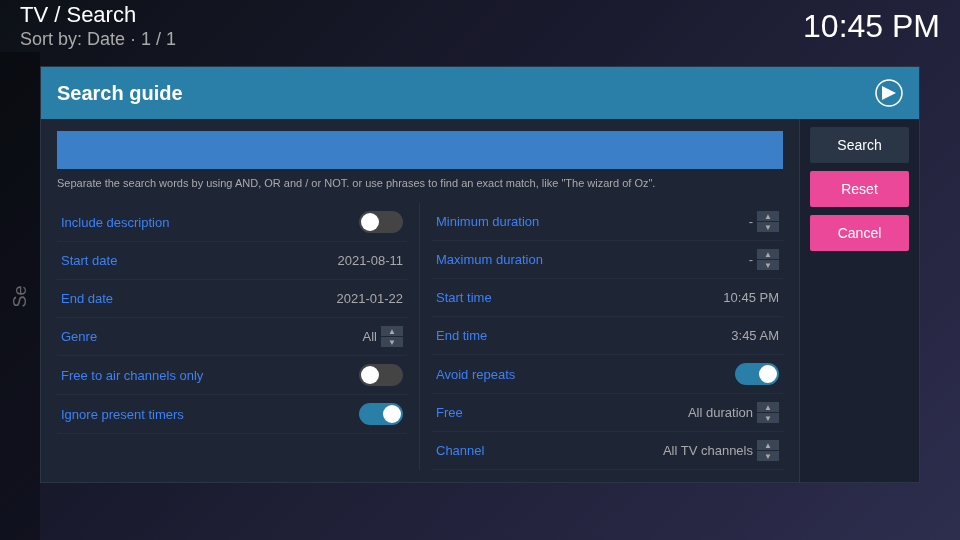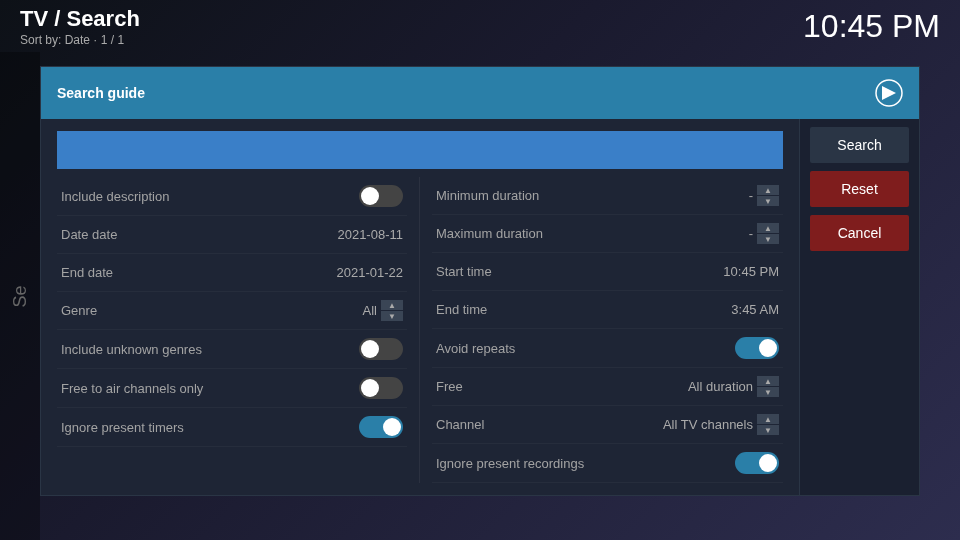--- a/index.html
+++ b/index.html
@@ -34,25 +34,25 @@
       z-index: 10;
     }
 
     .top-title {
       font-size: 22px;
       font-weight: 300;
       color: #ffffff;
     }
 
     .top-title span {
-      font-weight: 700;
+      font-weight: 400;
     }
 
     .top-subtitle {
-      font-size: 12px;
+      font-size: 18px;
       color: #aaaaaa;
       margin-top: 1px;
     }
 
     .clock {
       font-size: 32px;
       font-weight: 300;
       color: #ffffff;
     }
 
@@ -88,21 +88,21 @@
 
     .dialog-header {
       background: #2a7fa8;
       padding: 12px 16px;
       display: flex;
       align-items: center;
       justify-content: space-between;
     }
 
     .dialog-header-title {
-      font-size: 14px;
+      font-size: 20px;
       font-weight: 600;
       color: #ffffff;
     }
 
     .kodi-icon {
       width: 28px;
       height: 28px;
     }
 
     .dialog-body {
@@ -147,21 +147,21 @@
       display: flex;
       align-items: center;
       justify-content: space-between;
       padding: 8px 4px;
       border-bottom: 1px solid rgba(255,255,255,0.04);
       min-height: 38px;
     }
 
     .field-label {
       font-size: 13px;
-      color: #a3a3a3;
+      color: #3b82f6;
     }
 
     .field-value {
       font-size: 13px;
       color: #aaaaaa;
       display: flex;
       align-items: center;
       gap: 4px;
     }
 
@@ -229,21 +229,21 @@
       flex-direction: column;
       padding: 8px 10px;
       gap: 8px;
       background: #1a2030;
       border-left: 1px solid #2a3545;
     }
 
     .action-btn {
       width: 100%;
       padding: 10px 0;
-      background: #7f1d1d;
+      background: #ec4899;
       border: none;
       color: #ffffff;
       font-size: 14px;
       cursor: pointer;
       text-align: center;
       border-radius: 2px;
     }
 
     .action-btn.search-btn {
       background: #2a3545;
@@ -293,60 +293,55 @@
       <polygon points="7,7 21,14 7,21" fill="#ffffff"></polygon>
     </svg>
   </div>
 
   <div class="dialog-body">
     <div class="dialog-main">
 
       <div class="search-input-wrap">
         <input class="search-input" type="text" placeholder="" style="">
       </div>
+      <div class="search-hint">Separate the search words by using AND, OR and / or NOT. or use phrases to find an exact match, like "The wizard of Oz".</div>
 
       <div class="fields-grid">
 
         <div class="col-left">
 
           <div class="field-row">
             <span class="field-label">Include description</span>
             <div class="toggle off">
               <div class="toggle-knob"></div>
             </div>
           </div>
 
 
           <div class="field-row">
-            <span class="field-label">Date date</span>
+            <span class="field-label">Start date</span>
             <span class="field-value">2021-08-11</span>
           </div>
 
           <div class="field-row">
             <span class="field-label">End date</span>
             <span class="field-value">2021-01-22</span>
           </div>
 
           <div class="field-row">
             <span class="field-label">Genre</span>
             <div class="field-value">
               <span>All</span>
               <div class="chevron-group">
                 <button class="chevron-btn">▲</button>
                 <button class="chevron-btn">▼</button>
               </div>
             </div>
           </div>
 
-          <div class="field-row">
-            <span class="field-label">Include unknown genres</span>
-            <div class="toggle off">
-              <div class="toggle-knob"></div>
-            </div>
-          </div>
 
           <div class="field-row">
             <span class="field-label">Free to air channels only</span>
             <div class="toggle off">
               <div class="toggle-knob"></div>
             </div>
           </div>
 
           <div class="field-row">
             <span class="field-label">Ignore present timers</span>
@@ -413,26 +408,20 @@
             <span class="field-label">Channel</span>
             <div class="field-value">
               <span>All TV channels</span>
               <div class="chevron-group">
                 <button class="chevron-btn">▲</button>
                 <button class="chevron-btn">▼</button>
               </div>
             </div>
           </div>
 
-          <div class="field-row">
-            <span class="field-label">Ignore present recordings</span>
-            <div class="toggle on">
-              <div class="toggle-knob"></div>
-            </div>
-          </div>
 
         </div>
       </div>
     </div>
 
     <div class="dialog-sidebar">
       <button class="action-btn search-btn">Search</button>
       <button class="action-btn">Reset</button>
       <button class="action-btn">Cancel</button>
     </div>

